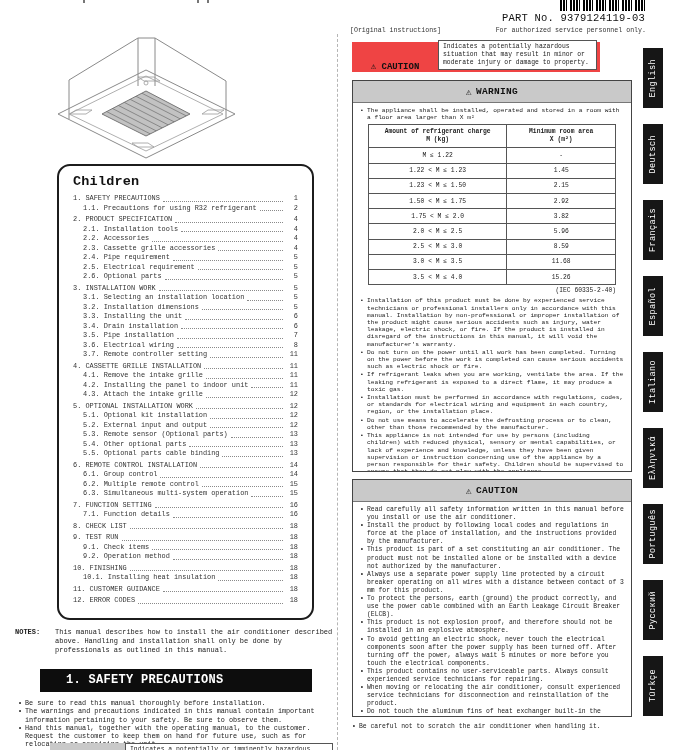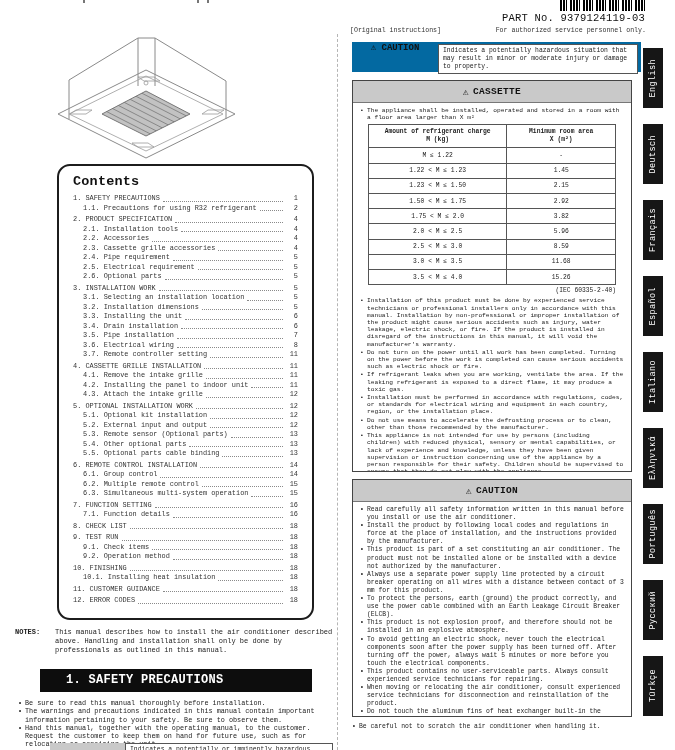--- a/index.html
+++ b/index.html
@@ -38,22 +38,22 @@
     background:#0d0d0d;color:#fff;font-size:12px;font-weight:bold;line-height:23px;padding-left:26px;letter-spacing:.3px;}
   .sec1-bullets{position:absolute;left:18px;top:699px;width:320px;font-size:6.8px;line-height:8.3px;color:#222;}
   .bullet{position:relative;padding-left:7px;}
   .bullet::before{content:"•";position:absolute;left:0;top:0;}
   
   .cutrow{position:absolute;left:35px;top:743px;width:300px;height:26px;}
   .cutrow .glabel{position:absolute;left:15px;top:0;width:75px;height:26px;background:#c9c9c9;}
   .cutrow .gtext{position:absolute;left:90px;top:0;width:208px;height:24px;box-sizing:border-box;
     border:1px solid #555;background:#fff;font-size:6.4px;line-height:8px;padding:2px 4px;color:#222;}
   
-  .caution-def{position:absolute;left:352px;top:42px;width:289px;height:30px;background:#0369a1;
-    display:flex;align-items:flex-start;}
+  .caution-def{position:absolute;left:352px;top:42px;width:248px;height:30px;background:#ef4444;
+    display:flex;align-items:flex-end;}
   .cd-label{width:86px;text-align:center;font-size:9px;font-weight:bold;color:#111;flex:none;}
   .cd-box{flex:1;background:#fff;border:1px solid #555;margin:2px 3px 2px 0;font-size:6.4px;line-height:8px;
     padding:2px 4px;color:#222;}
   .warnbox{position:absolute;left:352px;top:80px;width:280px;height:392px;box-sizing:border-box;
     border:1px solid #444;background:#fff;overflow:hidden;}
   .boxhead{height:21px;background:#c9c9c9;display:flex;align-items:center;justify-content:center;
     font-size:9.5px;font-weight:bold;color:#111;letter-spacing:.3px;border-bottom:1px solid #777;}
   .boxhead .tri{margin-right:4px;font-weight:normal;}
   .warn-content{padding:4px 7px 3px;font-size:6.2px;line-height:7.2px;color:#222;}
   .warn-content .bullet{margin-bottom:1px;}
@@ -157,21 +157,21 @@
       <line x1="64" y1="58" x2="154" y2="104"></line>
         <line x1="70" y1="55" x2="160" y2="101"></line>
       <line x1="76" y1="52" x2="166" y2="98"></line>
         <line x1="82" y1="49" x2="172" y2="95"></line>
       <line x1="34" y1="73" x2="124" y2="119"></line>
         <line x1="28" y1="76" x2="118" y2="122"></line>
     </g>
   </svg>
 
   <div class="contents">
-    <h2>Contents</h2>
+    <h2>Children</h2>
     <div>
 
         <div class="toc-row lvl1">
           <span class="toc-label">1. SAFETY PRECAUTIONS</span>
           <span class="toc-dots"></span>
           <span class="toc-page">1</span>
         </div>
 
         <div class="toc-row lvl2">
           <span class="toc-label">1.1. Precautions for using R32 refrigerant</span>
@@ -439,21 +439,21 @@
     <div class="cd-label">
       <span class="tri">⚠</span>
       <span>CAUTION</span>
     </div>
     <div class="cd-box">Indicates a potentially hazardous situation that may result in minor or moderate injury or damage to property.</div>
   </div>
 
   <div class="warnbox">
     <div class="boxhead">
       <span class="tri">⚠</span>
-      <span>CASSETTE</span>
+      <span>WARNING</span>
     </div>
     <div class="warn-content">
       <div class="bullet">The appliance shall be installed, operated and stored in a room with a floor area larger than X m²</div>
       <table class="reftab">
         <thead>
           <tr>
             <th style="width:56%">Amount of refrigerant charge
 M (kg)</th>
             <th>Minimum room area
 X (m²)</th>

